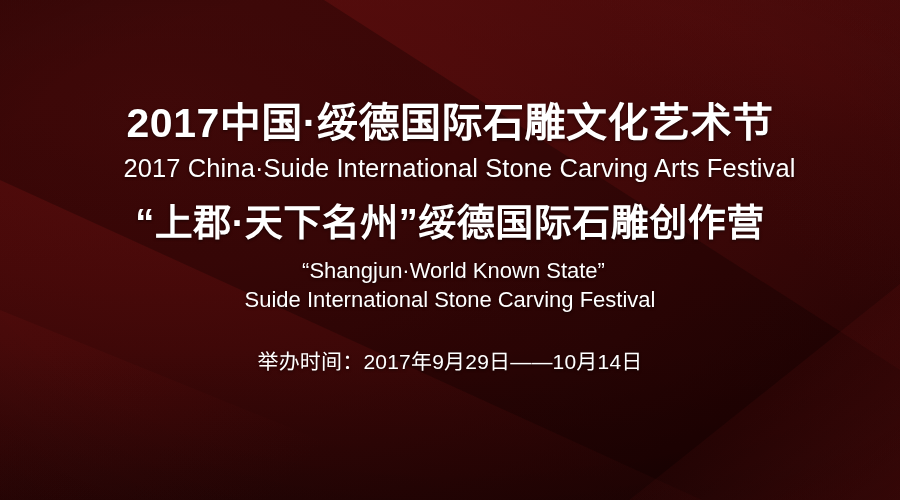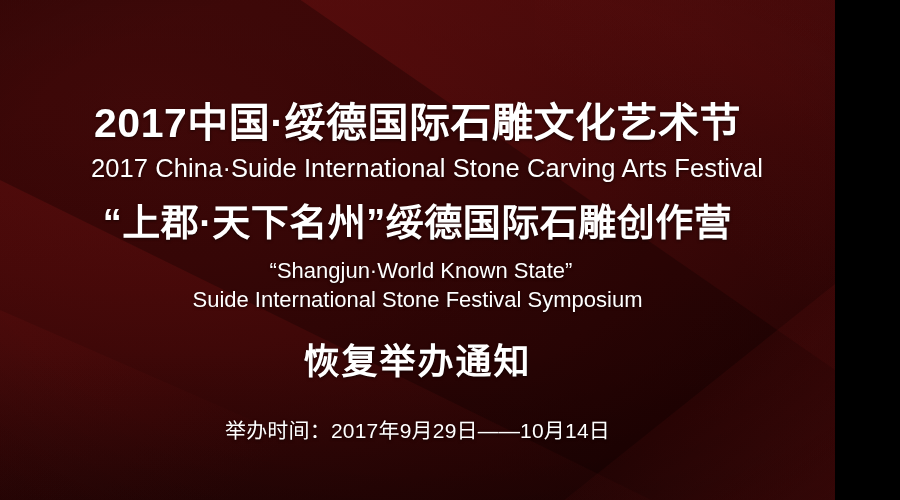--- a/index.html
+++ b/index.html
@@ -4,21 +4,21 @@
 <title>2017中国·绥德国际石雕文化艺术节</title>
 <style>
   html, body {
     margin: 0;
     padding: 0;
     background: #000;
   }
 
   .banner {
     position: relative;
-    width: 835px;
+    width: 900px;
     height: 500px;
     overflow: hidden;
     background: #ef4444;
     font-family: "Liberation Sans", "DejaVu Sans", sans-serif;
     color: #ffffff;
     -webkit-font-smoothing: antialiased;
   }
 
   
   .bg-base {
@@ -167,20 +167,19 @@
   <div class="content">
 
     <div class="line title-cn-1">2017中国·绥德国际石雕文化艺术节</div>
 
     <div class="line title-en-1">2017 China·Suide International Stone Carving Arts Festival</div>
 
     <div class="line title-cn-2">“上郡·天下名州”绥德国际石雕创作营</div>
 
     <div class="line title-en-2a">“Shangjun·World Known State”</div>
 
-    <div class="line title-en-2b">Suide International Stone Festival Symposium</div>
+    <div class="line title-en-2b">Suide International Stone Carving Festival</div>
 
-    <div class="line notice">恢复举办通知</div>
 
     <div class="line date">举办时间：2017年9月29日——10月14日</div>
 
   </div>
 </div>
 
 </body></html>

